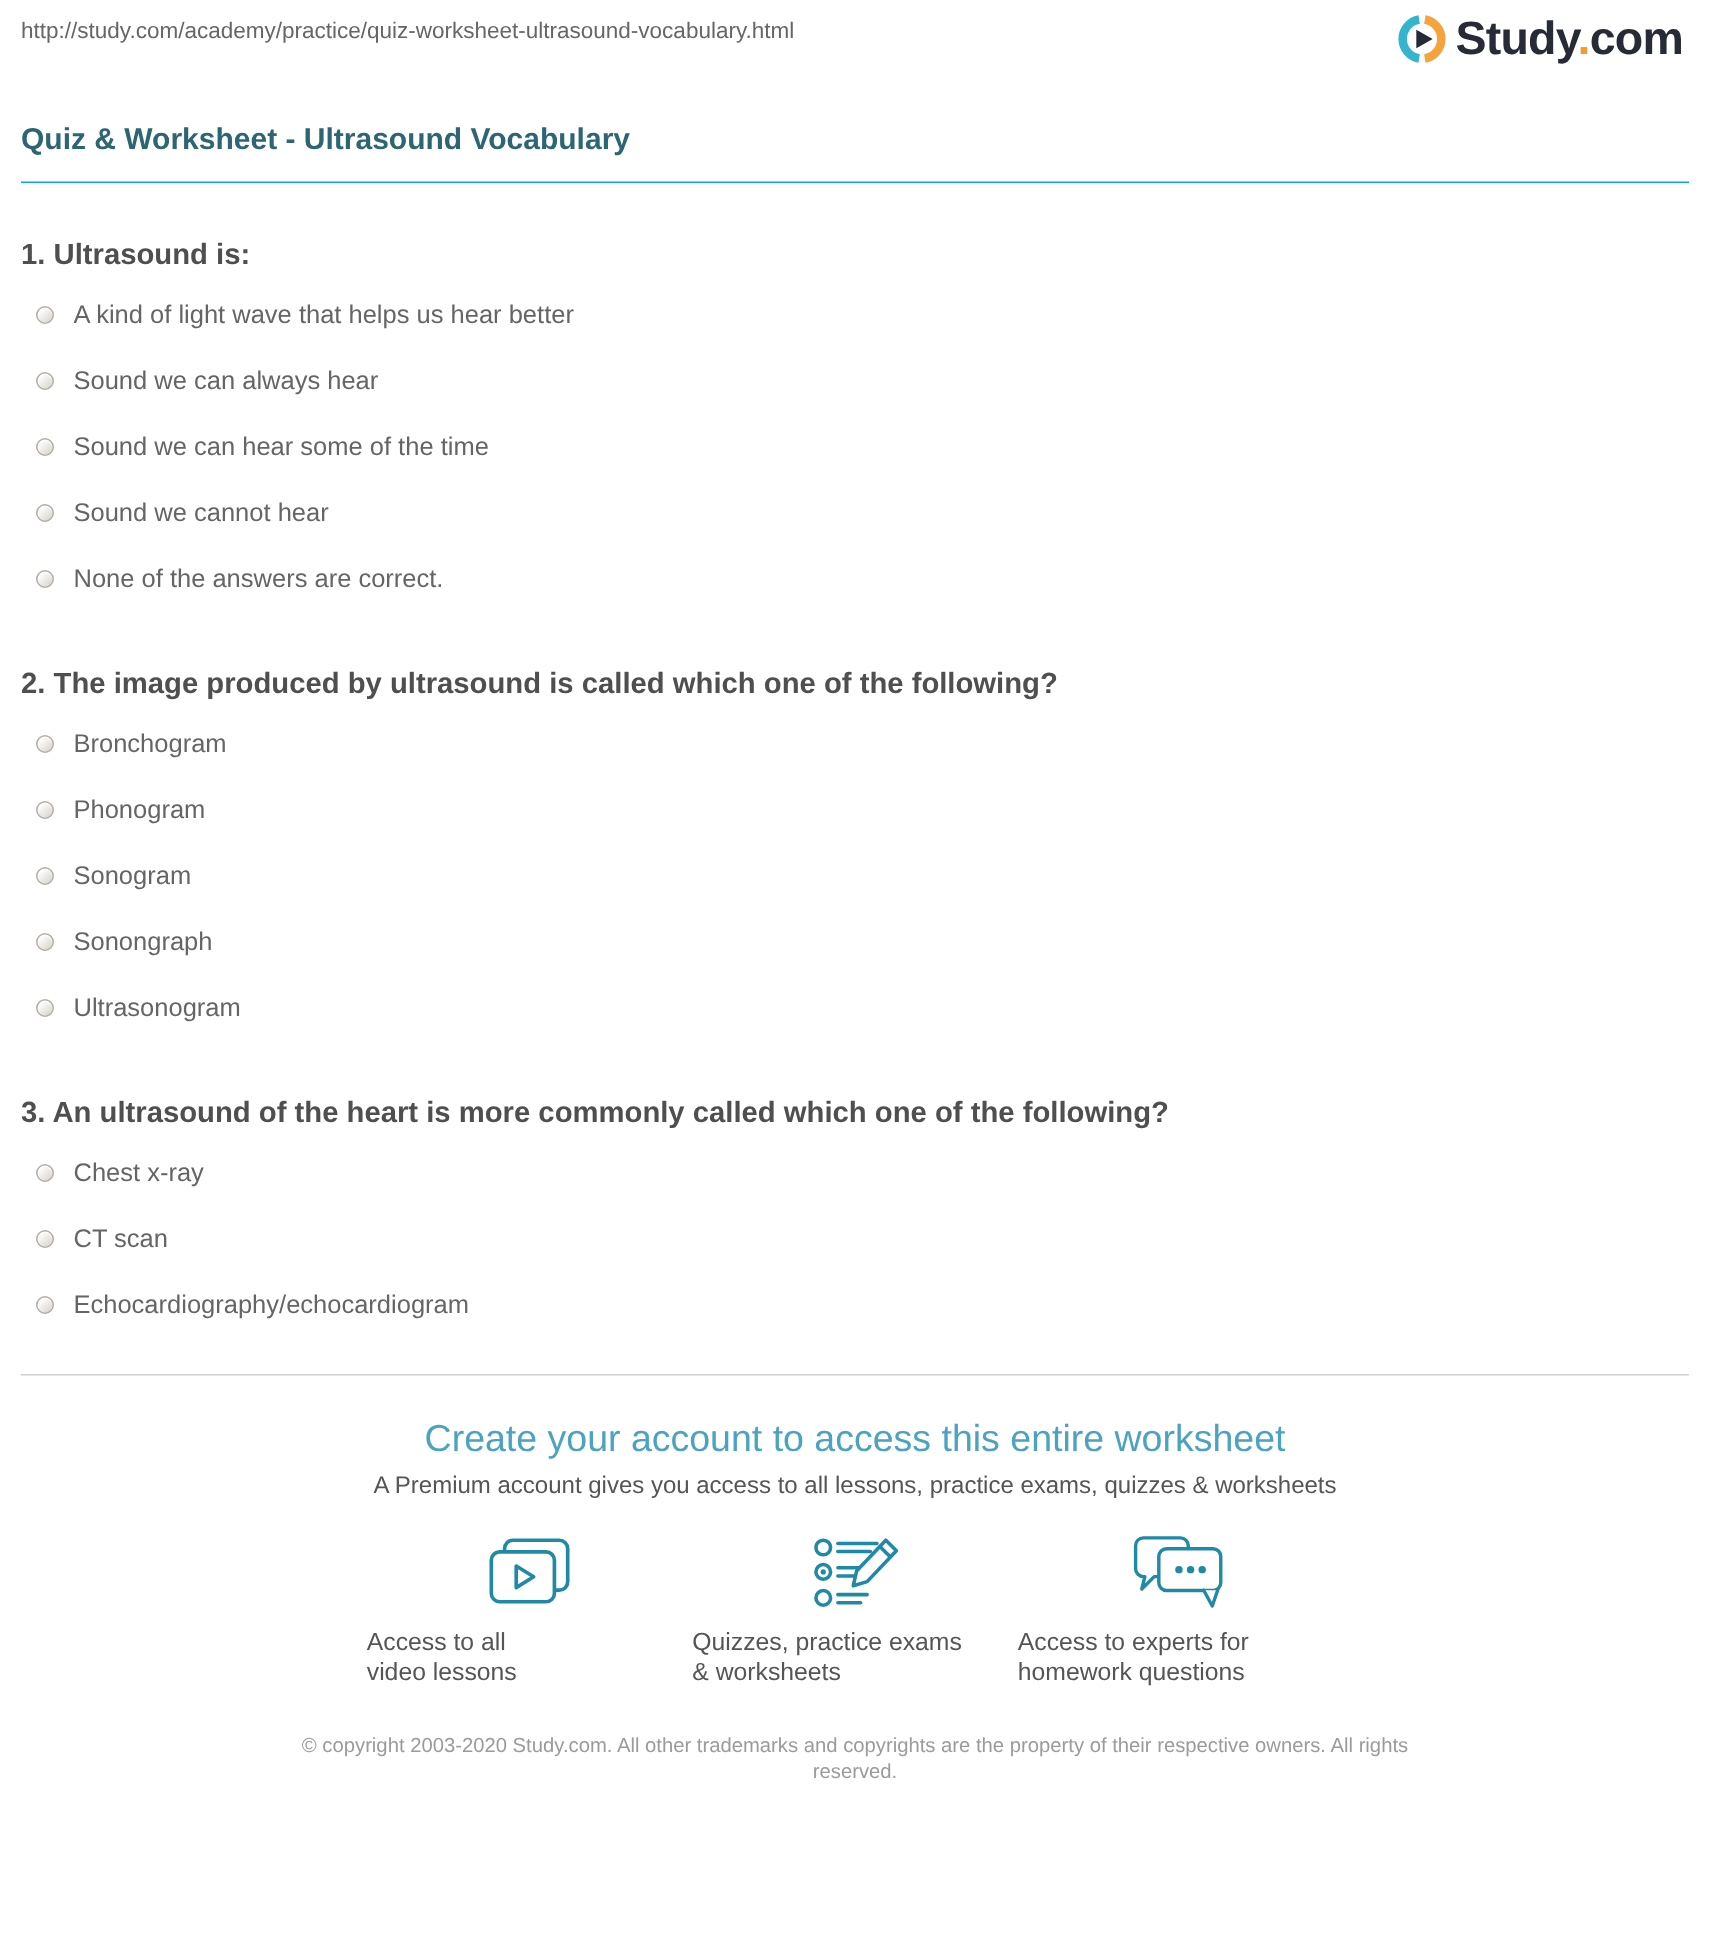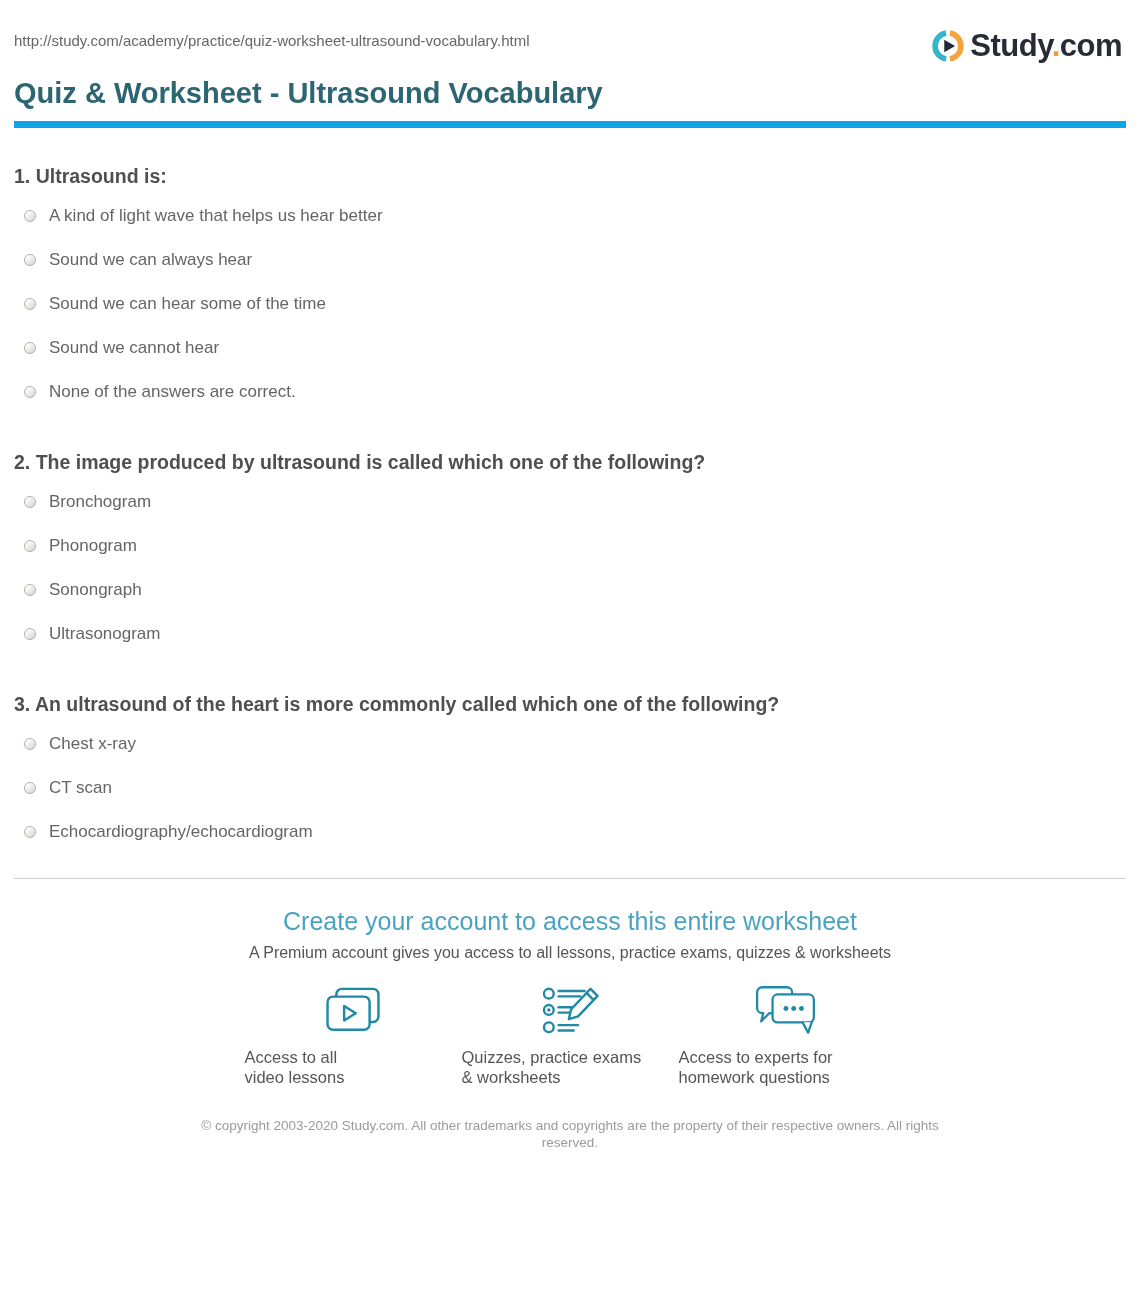--- a/index.html
+++ b/index.html
@@ -4,31 +4,31 @@
 <style>
   * { margin:0; padding:0; box-sizing:border-box; }
   html,body { background:#fff; }
   .page {
     position:relative; width:1140px; height:1301px; margin:0 auto;
     background:#fff; overflow:hidden;
     font-family:"Liberation Sans", sans-serif;
   }
   
   .header { display:flex; justify-content:space-between; align-items:flex-start;
-            padding:28px 18px 0 14px; height:52px; }
+            padding:8px 18px 0 14px; height:52px; }
   .url { font-size:15px; color:#666; padding-top:4px; }
   .logo { display:flex; align-items:center; gap:5px; cursor:pointer; }
   .logo-icon { width:34px; height:34px; }
   .logo-text { font-size:31px; font-weight:700; color:#262b36; letter-spacing:-0.5px; }
   .logo-text .dot { color:#F39C2C; }
   
   h1.title {
     margin:23px 14px 0 14px; padding-bottom:10px;
-    font-size:29px; line-height:36px; font-weight:700; color:#2d6673;
-    border-bottom:7px solid #0ea5e9;
+    font-size:20px; line-height:36px; font-weight:700; color:#2d6673;
+    border-bottom:1px solid #0ea5e9;
   }
   
   .questions { padding:0 14px; }
   .question h2 { margin-top:36px; font-size:19.5px; line-height:24px;
                  font-weight:700; color:#4f4f4f; }
   .options { margin-top:6px;text-align:right; }
   .option { display:flex; align-items:center; height:44px; padding-left:10px;
             cursor:pointer; }
   .radio {
     flex:0 0 auto; width:12px; height:12px; border-radius:50%;
@@ -104,20 +104,24 @@
     <section class="question">
       <h2>2. The image produced by ultrasound is called which one of the following?</h2>
       <div class="options">
         <div class="option">
           <span class="radio"></span>
           <span class="option-text">Bronchogram</span>
         </div>
         <div class="option">
           <span class="radio"></span>
           <span class="option-text">Phonogram</span>
+        </div>
+        <div class="option">
+          <span class="radio"></span>
+          <span class="option-text">Sonogram</span>
         </div>
         <div class="option">
           <span class="radio"></span>
           <span class="option-text">Sonongraph</span>
         </div>
         <div class="option">
           <span class="radio"></span>
           <span class="option-text">Ultrasonogram</span>
         </div>
       </div>

